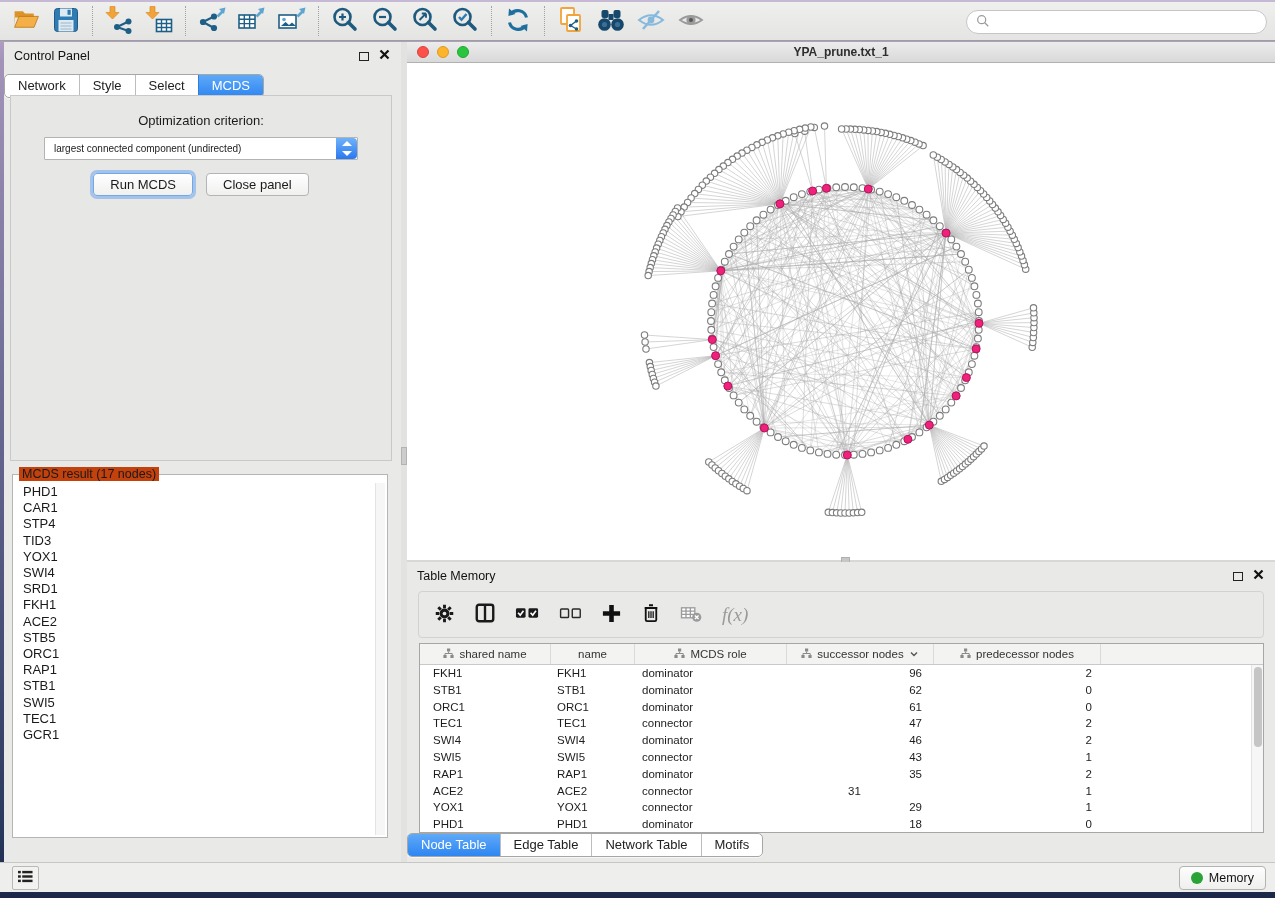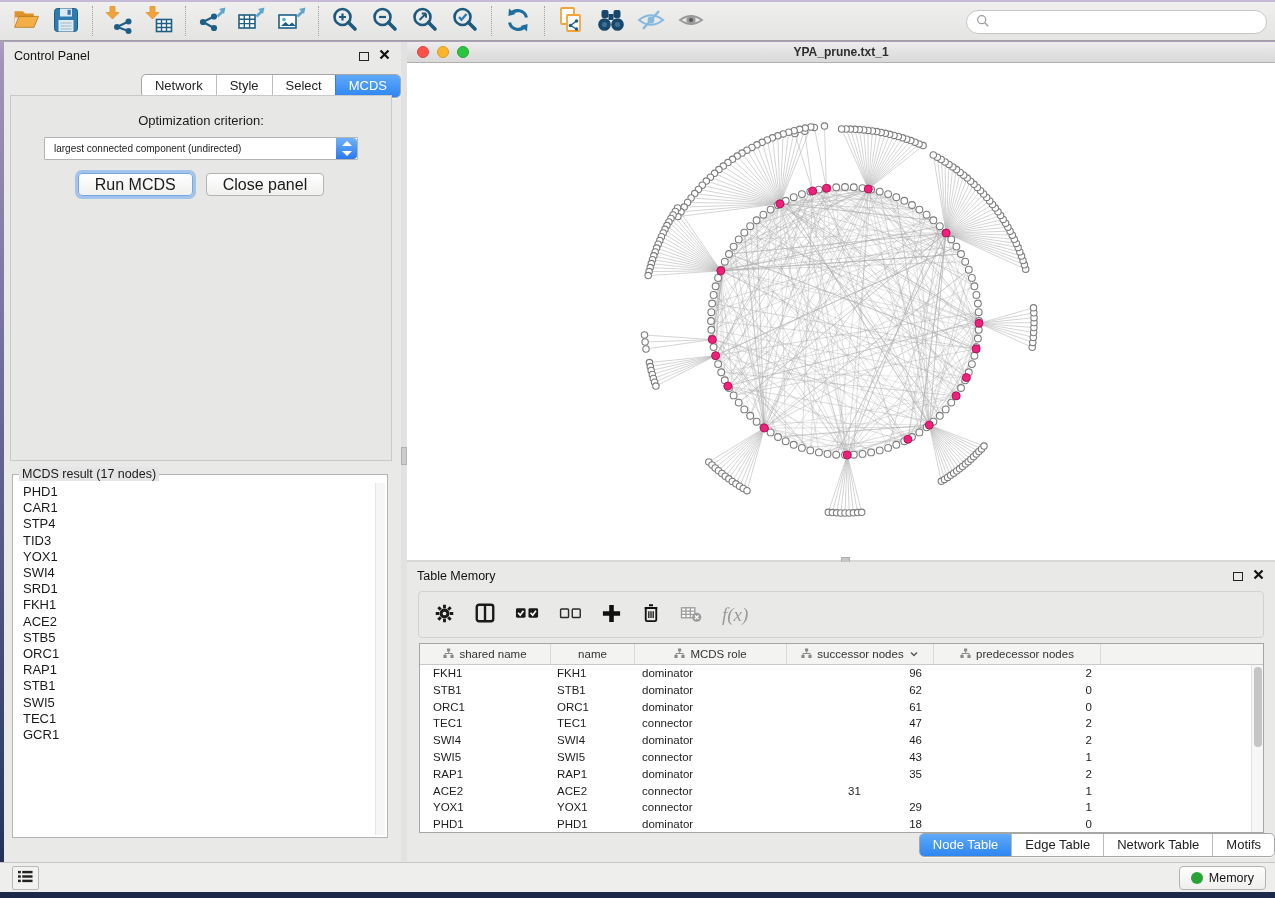--- a/index.html
+++ b/index.html
@@ -20,39 +20,39 @@
   .tb-sep { height:30px; border-left:1px dotted #a2a2a2; margin:0 6px; }
   .search { position:absolute; right:8px; top:8px; width:301px; height:24px; background:#fff;
     border:1px solid #c6c6c6; border-radius:12px; display:flex; align-items:center; padding-left:9px; gap:5px; }
   .search input { border:none; outline:none; flex:1; background:transparent; font-size:12px; font-family:"Liberation Sans",sans-serif; height:20px; margin-right:10px; }
 
   
   .control-panel { position:absolute; left:4px; top:42px; width:397px; height:820px; background:#e9e9e8; }
   .panel-header { height:28px; display:flex; align-items:center; justify-content:space-between; padding:0 11px 0 10px; font-size:12.5px; color:#111; }
   .win-btns { display:flex; align-items:center; gap:10px; }
   .float-ico { width:10px; height:9px; border:1.6px solid #222; display:inline-block; }
-  .seg-tabs { position:absolute; left:0; right:0; text-align:right; }
+  .seg-tabs { position:absolute; left:0; right:0; text-align:left; }
   .seg-tabs .seg-wrap { display:inline-flex; background:#fff; border:1px solid #a6a6a6; border-radius:5px; overflow:hidden; box-shadow:0 1px 0 rgba(255,255,255,.6); }
   .seg { padding:3px 13px 4px; font-size:13px; color:#222; border-left:1px solid #bdbdbd; cursor:default; }
   .seg:first-child { border-left:none; }
   .seg.active { background:linear-gradient(#5fa9f8,#2e86f2); color:#fff; border-left-color:#2e7ede; }
   .cp-tabs { top:32px; }
   .mcds-panel { position:absolute; top:53px; left:6px; right:9px; height:366px; background:#e7e7e5; border:1px solid #c9c9c8; }
   .crit-label { text-align:center; margin-top:17px; font-size:13px; }
   .mac-select { width:314px; height:23px; margin:9px auto 0; background:#fff; border:1px solid #b3b3b3; border-radius:1px; position:relative; display:flex; align-items:center; padding-left:9px; font-size:10px; cursor:default; }
   .stepper { position:absolute; right:0; top:0; width:21px; height:21px; background:linear-gradient(#6fb2f9,#2a78f0); border-radius:0 4px 4px 0; }
   .stepper:before, .stepper:after { content:""; position:absolute; left:5.5px; border-left:5px solid transparent; border-right:5px solid transparent; }
   .stepper:before { top:3px; border-bottom:5px solid #fff; }
   .stepper:after { bottom:3px; border-top:5px solid #fff; }
   .btn-row { display:flex; justify-content:center; gap:13px; margin-top:13px; }
-  .mac-btn { height:23px; padding:0 16px; font-size:16px; font-family:"Liberation Sans",sans-serif; color:#1a1a1a;
+  .mac-btn { height:23px; padding:0 16px; font-size:13px; font-family:"Liberation Sans",sans-serif; color:#1a1a1a;
     background:linear-gradient(#ffffff,#f0f0ef); border:1px solid #b4b4b4; border-radius:4px; cursor:default; }
   .mac-btn.focused { box-shadow:0 0 0 3px rgba(110,165,240,.55); border-color:#74a7e8; }
   .result-fs { position:absolute; top:425px; left:8px; right:13px; bottom:24px; border:1px solid #b5b5b4; background:#fff; }
-  .result-fs legend { font-size:12.5px; margin-left:6px; padding:0 3px; background:#e5e5e5; }
+  .result-fs legend { font-size:12.5px; margin-left:6px; padding:0 3px; background:#c2410c; }
   .result-list { position:absolute; inset:3px 13px 3px 3px; overflow:hidden; }
   .list-item { font-size:13px; line-height:16.2px; padding-left:7px; }
   .list-scroll { position:absolute; top:2px; bottom:2px; right:2px; width:10px; background:#f6f6f6; border-left:1px solid #e4e4e4; }
 
   
   .vsplit { position:absolute; left:401px; top:42px; width:6px; height:820px; background:#e2e2e0; }
   .vhandle { position:absolute; top:405px; left:0; width:6px; height:18px; background:#cccccc; border:1px solid #b3b3b3; }
   .hsplit { position:absolute; left:407px; right:0; top:560px; height:2px; background:#d8d8d6; }
   .hhandle { position:absolute; left:50%; top:-3px; width:9px; height:7px; background:#c7c7c5; border:1px solid #b0b0b0; }
 

